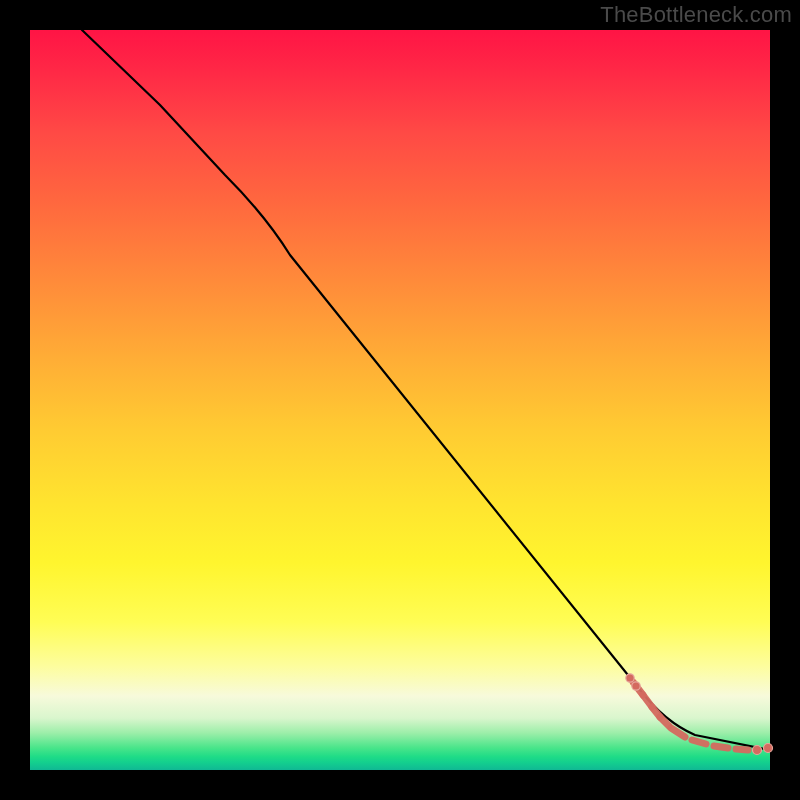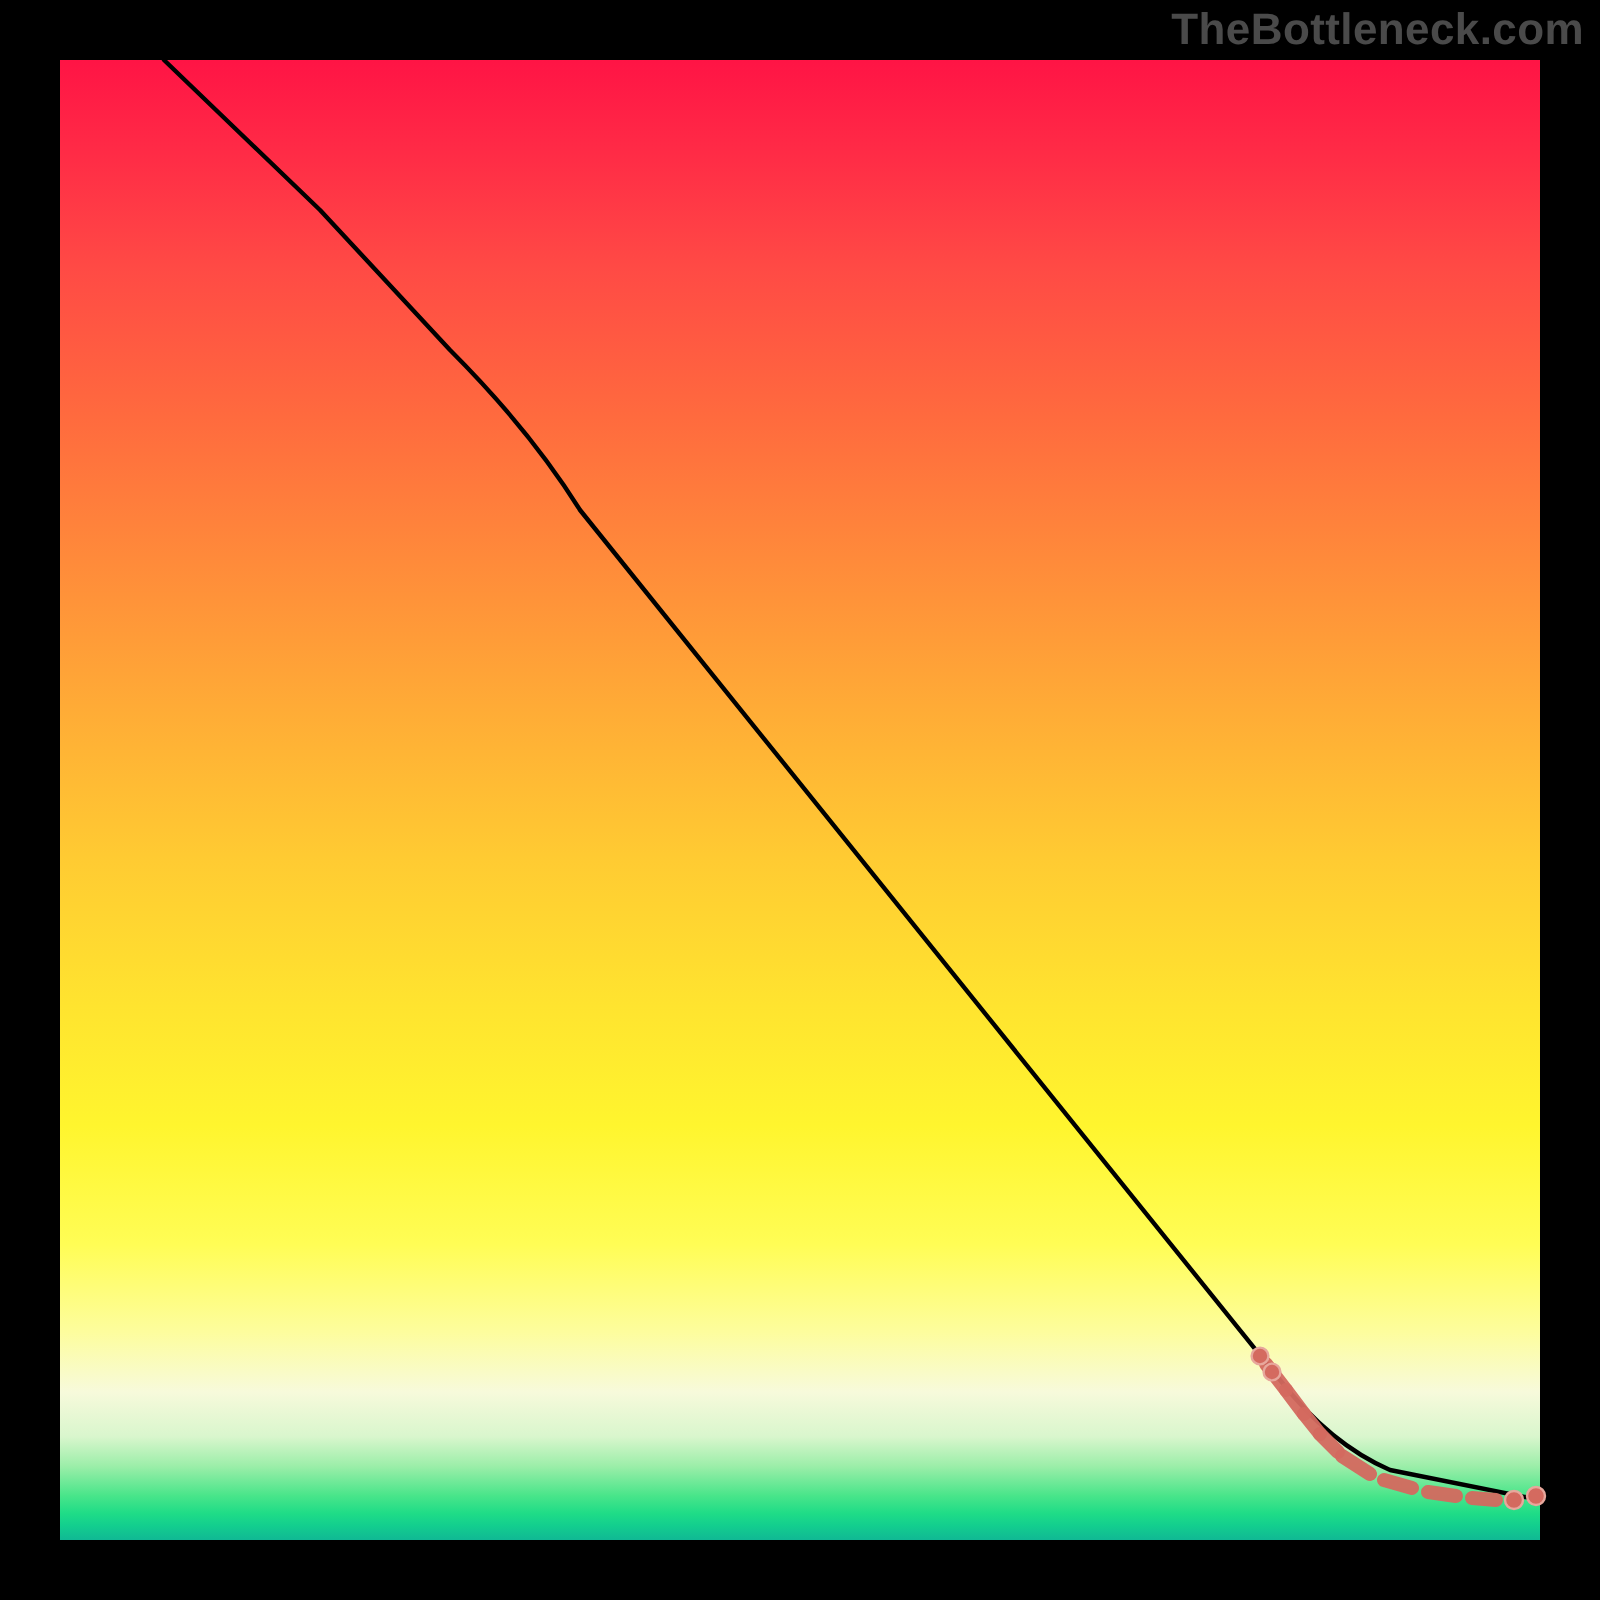--- a/index.html
+++ b/index.html
@@ -16,21 +16,21 @@
     width: 800px;
     height: 800px;
     background: #000;
   }
   .watermark {
     position: absolute;
     top: 2px;
     right: 8px;
     color: #4a4a4a;
     font-size: 22px;
-    font-weight: 700;
+    font-weight: 400;
     letter-spacing: 0.2px;
   }
   .plot {
     position: absolute;
     left: 30px;
     top: 30px;
     width: 740px;
     height: 740px;
     
     background: linear-gradient(

